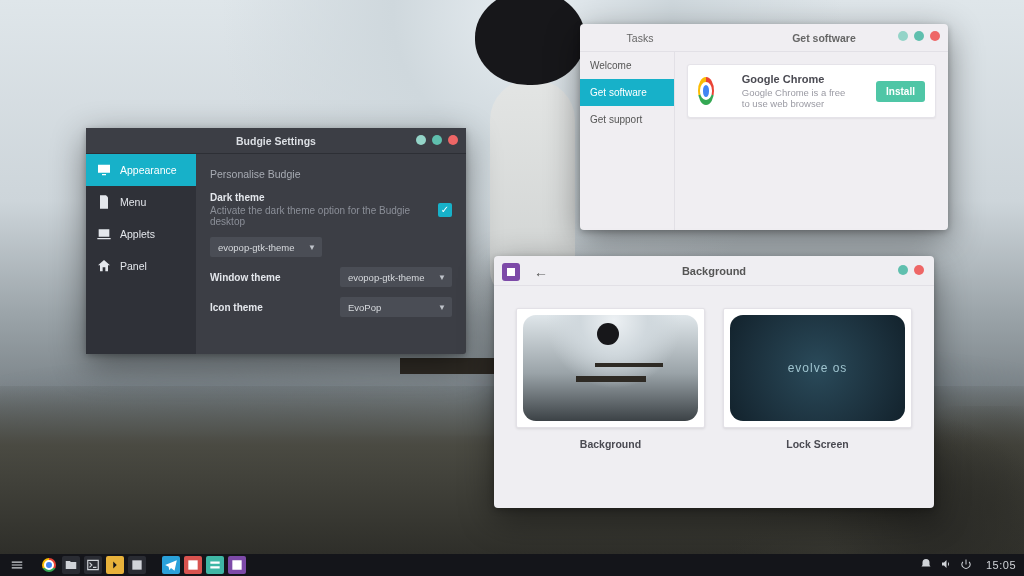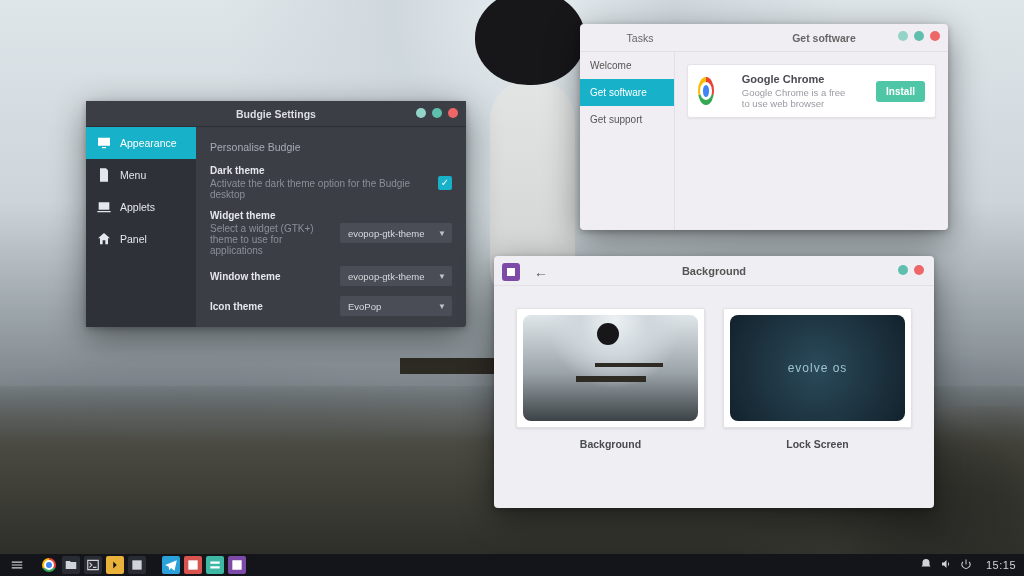--- a/index.html
+++ b/index.html
@@ -53,21 +53,21 @@
   }
   .win .titlebar .title { flex:1; text-align:center; font-weight:600; font-size:11px; color:#555; }
   .dots { position:absolute; right:8px; top:7px; display:flex; gap:6px; }
   .dot { width:10px; height:10px; border-radius:50%; }
   .dot.min  { background:#94d4c8; }
   .dot.mid  { background:#5fbfae; }
   .dot.close{ background:#e66; }
 
   
   .budgie {
-    left: 86px; top: 101px; width: 380px; height: 226px;
+    left: 86px; top: 128px; width: 380px; height: 226px;
     background:#3c3e45; color:#cfd2d7; border-radius:3px;
   }
   .budgie .titlebar { height:26px; background:#3c3e45; border-bottom:1px solid #2d2f35; }
   .budgie .titlebar .title { color:#dcdfe4; font-size:10.5px; font-weight:600; }
   .budgie .body { display:flex; height:calc(100% - 26px); }
   .budgie .side { width:110px; background:#2f3138; display:flex; flex-direction:column; }
   .budgie .side .item {
     display:flex; align-items:center; gap:8px; padding:8px 10px;
     font-size:10.5px; color:#e4e7ec; cursor:pointer;
   }
@@ -120,21 +120,21 @@
   
   .bgwin { left:494px; top:256px; width:440px; height:252px; background:#efeef2; }
   .bgwin .titlebar { height:30px; }
   .bgwin .titlebar .left { position:absolute; left:8px; top:6px; display:flex; gap:10px; align-items:center; }
   .bgwin .thumbs { display:flex; gap:18px; padding:22px 22px 10px 22px; }
   .bgwin .card { flex:1; display:flex; flex-direction:column; align-items:center; gap:10px; }
   .bgwin .thumb {
     width:100%; height:120px; background:#fff; border:1px solid #e3e1e7; border-radius:2px;
     padding:6px; box-shadow:0 1px 3px rgba(0,0,0,.1);
   }
-  .bgwin .thumb .inner { width:100%; height:100%; border-radius:8px; position:relative; overflow:hidden;text-align:right; }
+  .bgwin .thumb .inner { width:100%; height:100%; border-radius:13px; position:relative; overflow:hidden;text-align:right; }
   .bgwin .thumb .inner.wall {
     background:
       radial-gradient(circle at 52% 5%, #edf1f4 0%, #d0d8dd 25%, rgba(0,0,0,0) 50%),
       linear-gradient(to bottom,#dfe6ea 0%, #9aa3a8 55%, #3c4246 100%);
   }
   .bgwin .thumb .inner.wall::after{
     content:""; position:absolute; left:42%; top:8%; width:22px; height:22px; background:#17171a; border-radius:50%;
   }
   .bgwin .thumb .inner.wall::before{
     content:""; position:absolute; left:30%; top:58%; width:40%; height:6px; background:#2e2a24;
@@ -249,24 +249,20 @@
 
         <div class="row">
           <div class="lbl">
             <div class="main">Dark theme</div>
             <div class="sub">Activate the dark theme option for the Budgie desktop</div>
           </div>
           <div class="chk">✓</div>
         </div>
 
         <div class="row">
-          <div class="lbl">
-            <div class="main">Widget theme</div>
-            <div class="sub">Select a widget (GTK+) theme to use for applications</div>
-          </div>
           <div class="dd">
             <span>evopop-gtk-theme</span>
             <span class="arr">▼</span>
           </div>
         </div>
 
         <div class="row">
           <div class="lbl">
             <div class="main">Window theme</div>
           </div>
@@ -411,16 +407,16 @@
     <div class="tray">
       <span><svg viewBox="0 0 24 24">
             <path d="M12 2a7 7 0 00-7 7v5l-2 3h18l-2-3V9a7 7 0 00-7-7z"></path>
           </svg></span>
       <span><svg viewBox="0 0 24 24">
             <path d="M4 9h4l5-5v16l-5-5H4z M16 8a5 5 0 010 8"></path>
           </svg></span>
       <span><svg viewBox="0 0 24 24">
             <path d="M11 3h2v10h-2zM5 7a9 9 0 1014 0l-1.5 1.5a7 7 0 11-11 0z"></path>
           </svg></span>
-      <span class="clock">15:15</span>
+      <span class="clock">15:05</span>
     </div>
   </div>
 </div>
 
 </body></html>

